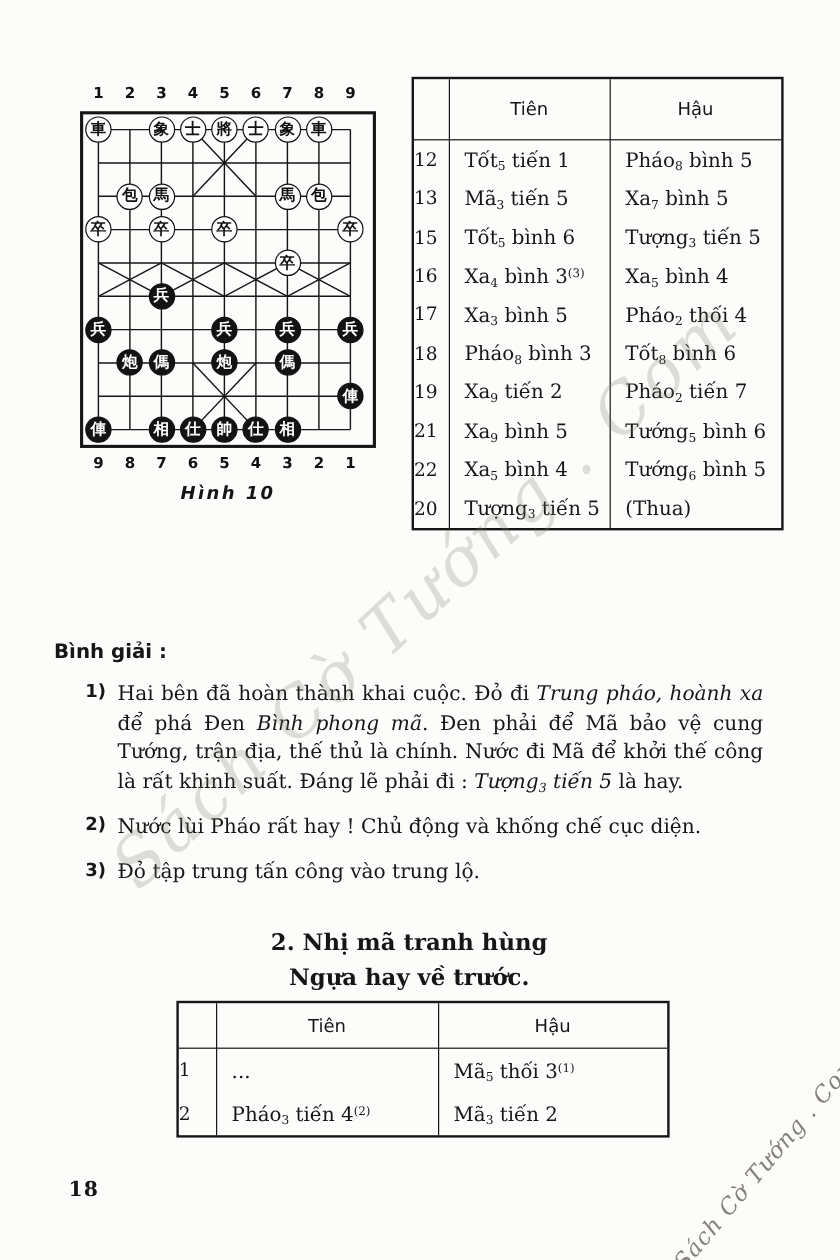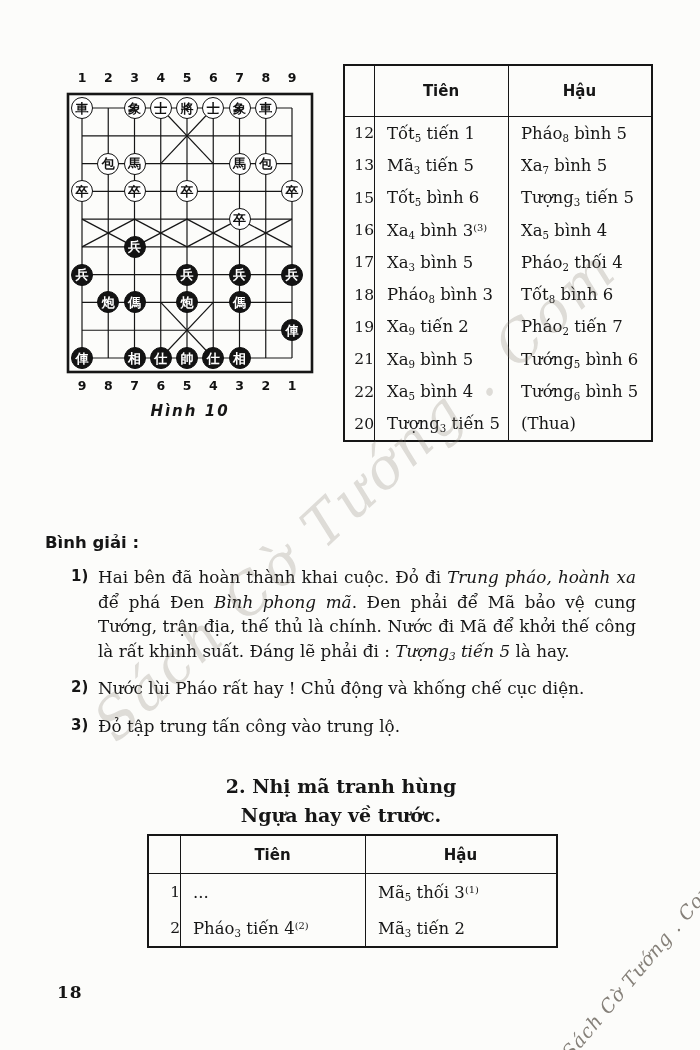--- a/index.html
+++ b/index.html
@@ -25,26 +25,26 @@
       font-size:15px;letter-spacing:2px;}
 
   
   .xtable{position:absolute;border:2px solid #161616;background:transparent;}
   #moves-table{left:343px;top:64px;width:306px;}
   #opening-table{left:147px;top:834px;width:407px;}
   .t-head{display:grid;box-sizing:border-box;border-bottom:1.6px solid #161616;}
   #moves-table .t-head{grid-template-columns:29px 134px auto;height:51px;}
   #opening-table .t-head{grid-template-columns:31px 185px auto;height:38px;}
   .t-head .hc{display:flex;align-items:center;justify-content:center;
-      font-family:"DejaVu Sans","Liberation Sans",sans-serif;font-weight:bold;font-size:15px;}
+      font-family:"DejaVu Sans","Liberation Sans",sans-serif;font-weight:normal;font-size:15px;}
   .t-row{display:grid;box-sizing:border-box;align-items:center;}
   #moves-table .t-row{grid-template-columns:29px 134px auto;height:32.3px;}
   #opening-table .t-row{grid-template-columns:31px 185px auto;height:36px;}
   .cell{font-size:16.5px;white-space:nowrap;}
-  .cell.num{text-align:right;font-size:15.5px;}
+  .cell.num{text-align:left;font-size:15.5px;}
   .cell.mv{padding-left:13px;}
   .vline1,.vline2{position:absolute;top:0;bottom:0;width:0;border-left:1.6px solid #161616;}
   sub.s{font-size:0.62em;vertical-align:-0.3em;line-height:0;}
   sup.n{font-size:0.6em;vertical-align:0.5em;line-height:0;}
 
   
   #commentary{position:absolute;left:45px;top:533px;width:591px;}
   .c-label{font-family:"DejaVu Sans","Liberation Sans",sans-serif;font-weight:bold;font-size:16.5px;}
   .c-item{display:flex;margin-top:13px;}
   .c-num{flex:0 0 27px;margin-left:26px;font-family:"DejaVu Sans","Liberation Sans",sans-serif;

